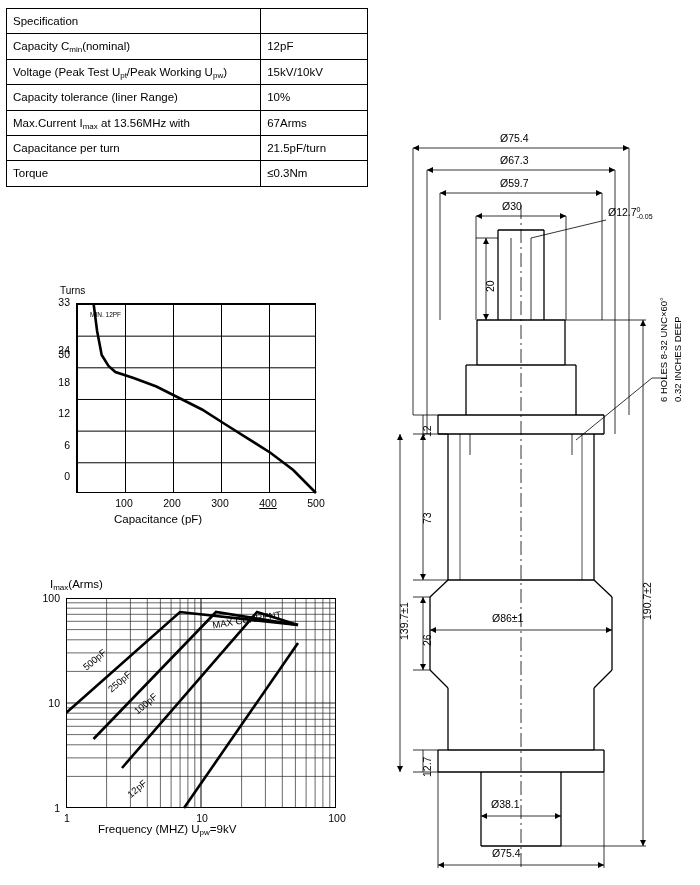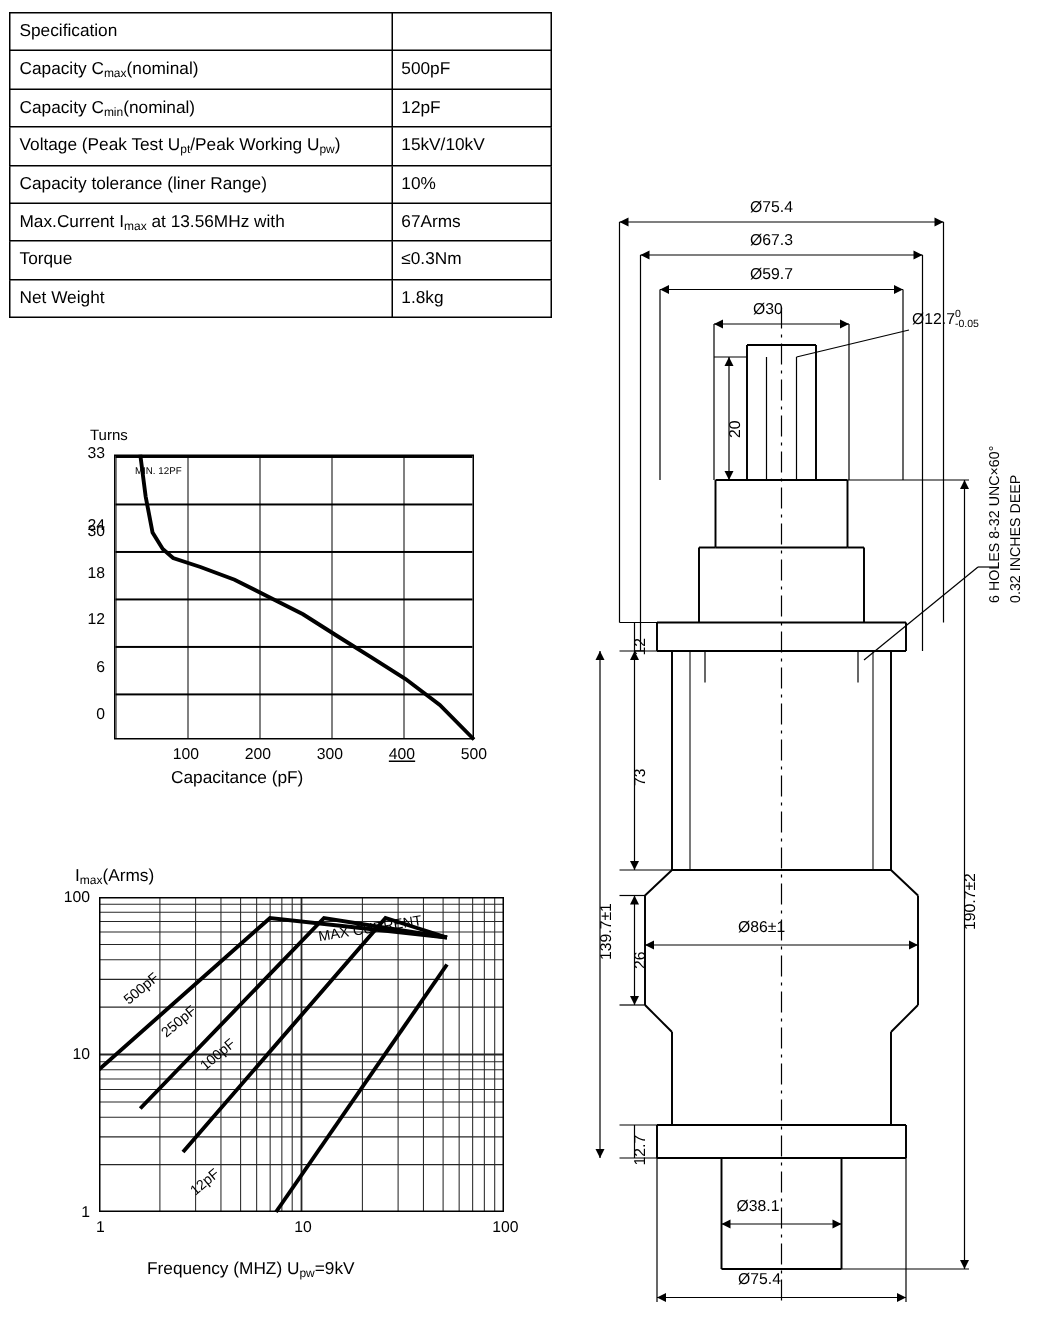--- a/index.html
+++ b/index.html
@@ -45,21 +45,21 @@
   
   .chart2{position:absolute;left:36px;top:578px;width:340px;height:300px;}
   .c2-title{position:absolute;left:14px;top:0px;font-size:11.5px;}
   .c2-plot{
     position:absolute;left:30px;top:20px;width:270px;height:210px;
     border:1.3px solid #000;box-sizing:border-box;
   }
   .c2-svg{position:absolute;left:30px;top:20px;}
   .c2-ylab{position:absolute;width:24px;text-align:right;font-size:10.5px;}
   .c2-xlab{position:absolute;font-size:10.5px;text-align:center;width:30px;}
-  .c2-xtitle{position:absolute;left:62px;top:262px;font-size:11.5px;}
+  .c2-xtitle{position:absolute;left:62px;top:245px;font-size:11.5px;}
   .c2-curvelab{position:absolute;font-size:9.5px;}
 
   
   .mech{position:absolute;left:380px;top:110px;width:318px;height:770px;}
   .mech svg{position:absolute;left:0;top:0;}
   .dim{position:absolute;font-size:10.5px;white-space:nowrap;}
   .dim.vert{transform:rotate(-90deg);transform-origin:left top;}
   .tiny{font-size:7px;}
   .note-rot{position:absolute;font-size:9.5px;white-space:nowrap;
     transform:rotate(-90deg);transform-origin:left top;}
@@ -69,46 +69,42 @@
 
 <div class="page">
 
   <table class="spec-table">
     <tbody>
         <tr>
       <td class="c1">Specification</td>
       <td class="c2"></td>
     </tr>
     <tr>
-      <td class="c1">Capacity C<sub>max</sub>(nominal)</td>
-      <td class="c2">500pF</td>
-    </tr>
-    <tr>
       <td class="c1">Capacity C<sub>min</sub>(nominal)</td>
       <td class="c2">12pF</td>
     </tr>
     <tr>
       <td class="c1">Voltage (Peak Test U<sub>pt</sub>/Peak Working U<sub>pw</sub>)</td>
       <td class="c2">15kV/10kV</td>
     </tr>
     <tr>
       <td class="c1">Capacity tolerance (liner Range)</td>
       <td class="c2">10%</td>
     </tr>
     <tr>
       <td class="c1">Max.Current I<sub>max</sub> at 13.56MHz with</td>
       <td class="c2">67Arms</td>
     </tr>
     <tr>
+      <td class="c1">Capacitance per turn</td>
+      <td class="c2">21.5pF/turn</td>
+    </tr>
+    <tr>
       <td class="c1">Torque</td>
       <td class="c2">≤0.3Nm</td>
-    </tr>
-    <tr>
-      <td class="c1">Net Weight</td>
-      <td class="c2">1.8kg</td>
     </tr>
   </tbody>
     </table>
 
   <div class="chart1">
     <div class="c1-title">Turns</div>
 
     <div class="c1-plot"></div>
 
     <svg class="c1-svg" width="241" height="191">

